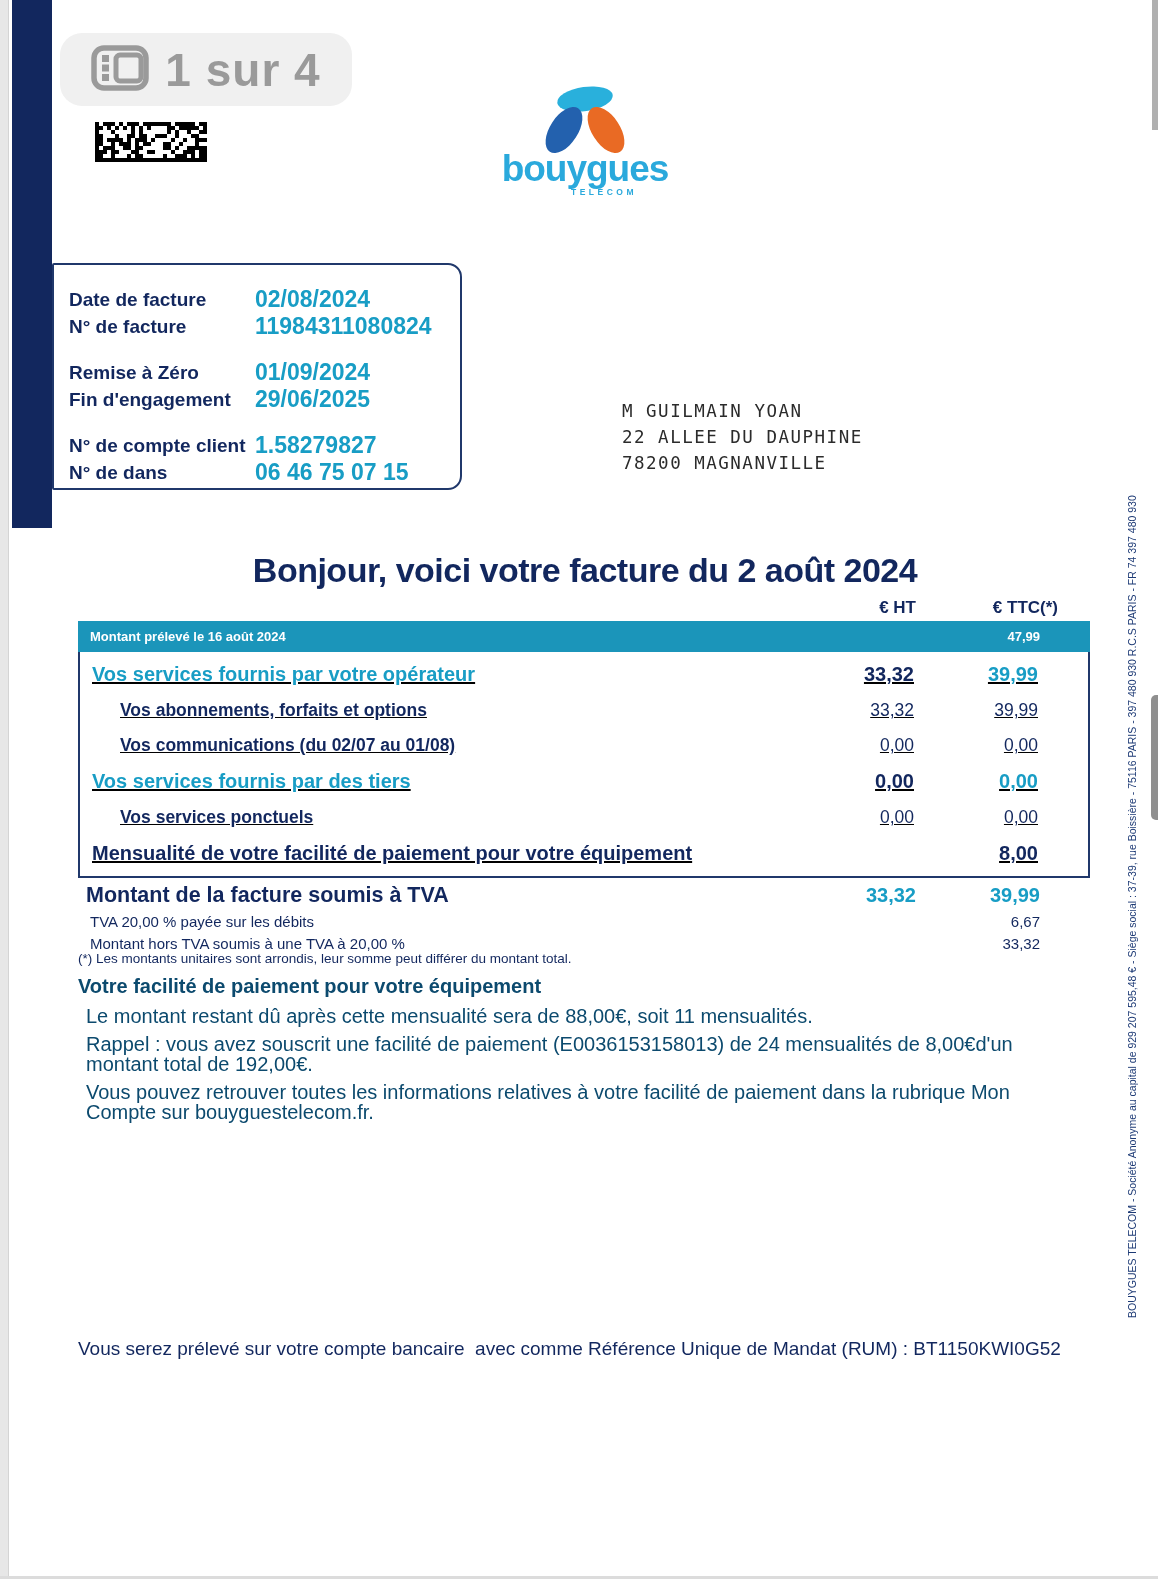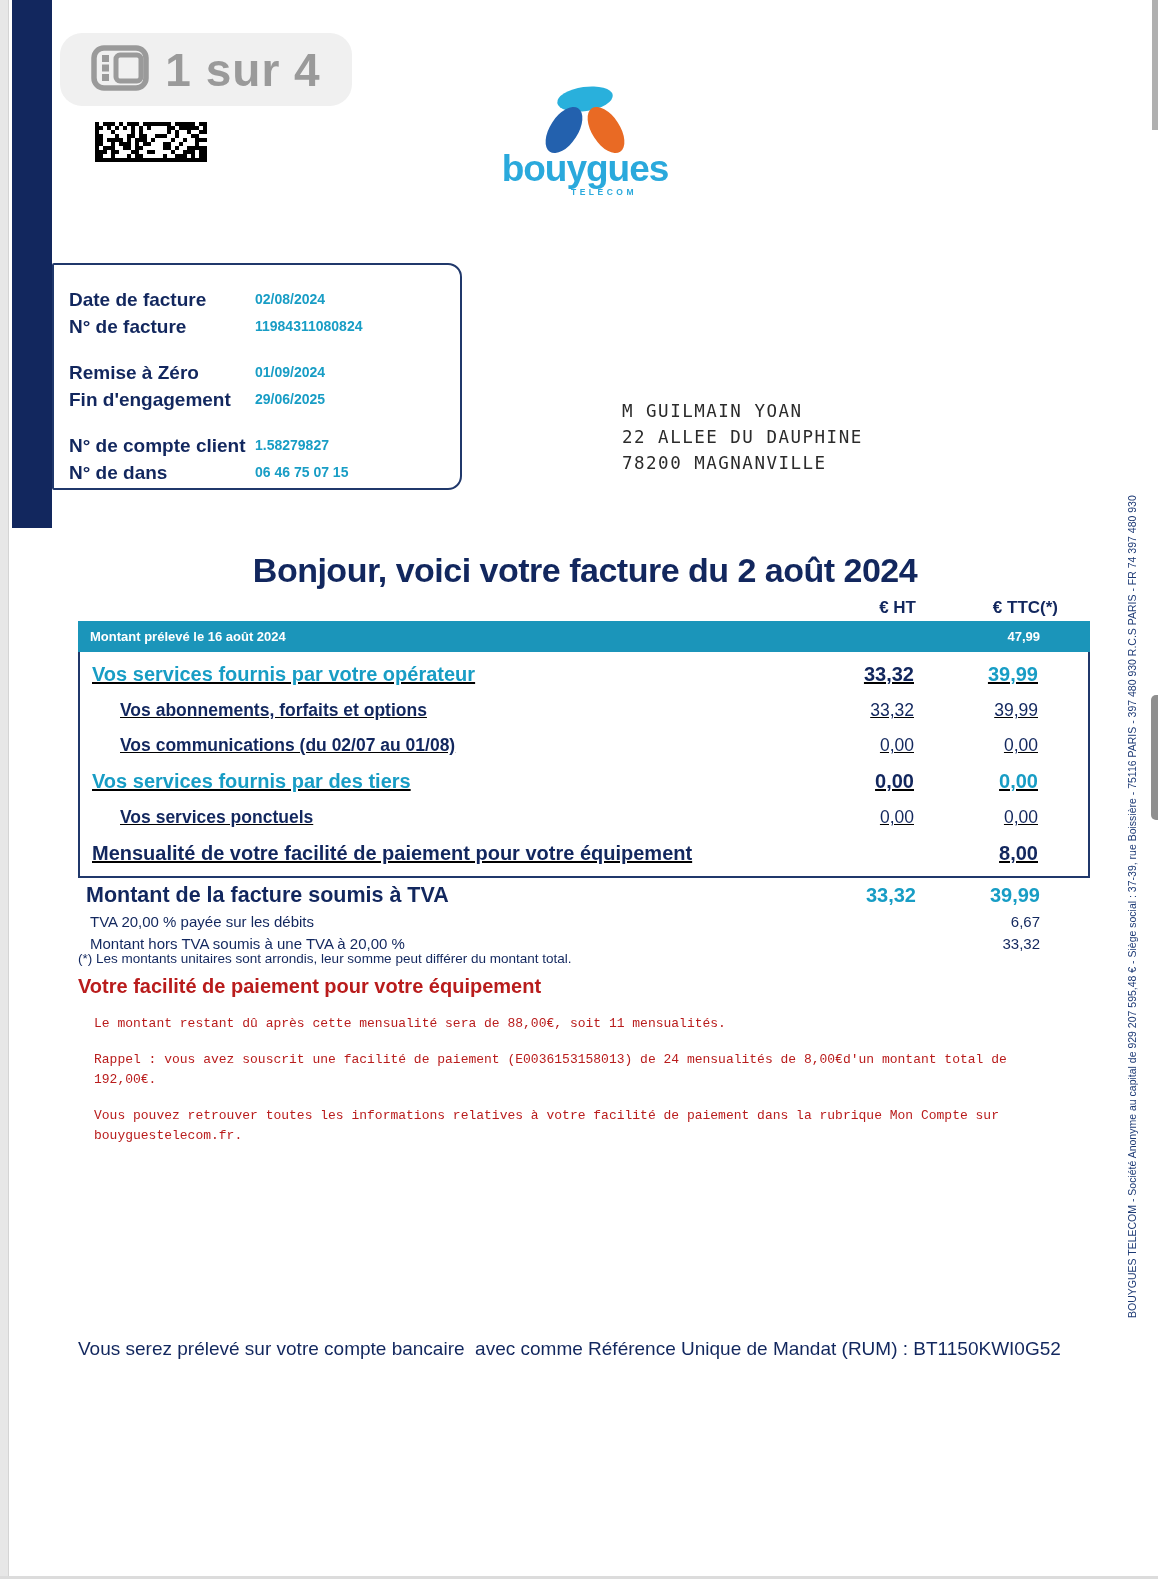--- a/index.html
+++ b/index.html
@@ -21,21 +21,21 @@
   .petal-top{left:557px;top:87px;width:56px;height:24px;background:#29b0dc;transform:rotate(-8deg);}
   .petal-left{left:550px;top:104px;width:28px;height:52px;background:#2361ae;transform:rotate(33deg);}
   .petal-right{left:592px;top:104px;width:28px;height:52px;background:#e96a24;transform:rotate(-33deg);}
   .brand{position:absolute;left:500px;top:148px;width:170px;text-align:center;font-size:37px;font-weight:bold;color:#2aa9dc;letter-spacing:-1px;}
   .brand-sub{position:absolute;left:560px;top:187px;width:88px;text-align:center;font-size:8.5px;font-weight:bold;letter-spacing:3.5px;color:#2aa9dc;}
   
   .info-box{position:absolute;left:52px;top:263px;width:410px;height:227px;border:2px solid #20386b;
             border-radius:2px 14px 14px 2px;box-sizing:border-box;padding:21px 0 0 15px;background:#fff;}
   .info-row{display:flex;line-height:27px;}
   .info-row .lbl{width:186px;font-weight:bold;color:#12275e;font-size:19px;}
-  .info-row .val{color:#189dc5;font-weight:bold;font-size:14px;}
+  .info-row .val{color:#189dc5;font-weight:bold;font-size:23px;}
   .gap{margin-top:19px;}
   
   .recipient{position:absolute;left:622px;top:398px;font-family:"DejaVu Sans Mono","Liberation Mono",monospace;
              font-size:17.5px;line-height:26px;letter-spacing:1.5px;color:#2b2b2b;}
   
   .title{position:absolute;left:6px;top:551px;width:1158px;text-align:center;font-size:34px;font-weight:800;
          color:#12275e;letter-spacing:-0.5px;}
   .hdr{position:absolute;top:598px;font-size:17px;font-weight:bold;color:#12275e;text-align:right;}
   .hdr-ht{left:700px;width:216px;}
   .hdr-ttc{left:850px;width:208px;}
@@ -59,23 +59,23 @@
   .r-bold .lab{color:#12275e;font-weight:bold;font-size:20px;}
   .r-bold .ht,.r-bold .ttc{color:#12275e;font-weight:bold;font-size:20px;}
   .tva-total{position:absolute;left:78px;top:878px;width:1012px;height:34px;box-sizing:border-box;
              padding:0 50px 0 8px;display:flex;align-items:center;}
   .tva-total .lab{flex:1;color:#12275e;font-weight:bold;font-size:21.5px;}
   .tva-total .ht,.tva-total .ttc{color:#189dc5;font-weight:bold;font-size:20px;}
   .tva-detail{position:absolute;left:78px;width:1012px;box-sizing:border-box;padding:0 50px 0 12px;
               display:flex;align-items:center;color:#12275e;font-size:15px;}
   .tva-detail .lab{flex:1;}
   .footnote{position:absolute;left:78px;top:951px;color:#12275e;font-size:13.5px;}
-  .facility{position:absolute;left:78px;top:975px;width:1012px;color:#b91c1c;}
+  .facility{position:absolute;left:78px;top:975px;width:1012px;color:#0c4a6e;}
   .facility h2{margin:0 0 4px 0;font-size:20px;font-weight:800;}
-  .facility p{margin:16px;font-size:13px;line-height:20px;font-family:Liberation Mono, monospace;}
+  .facility p{margin:8px;font-size:20px;line-height:20px;}
   .mandate{position:absolute;left:78px;top:1338px;color:#12275e;font-size:19px;white-space:pre-wrap;}
   .legal{position:absolute;left:1126px;top:733px;height:585px;writing-mode:vertical-rl;transform:rotate(180deg);
          font-size:10.5px;color:#1d3a75;white-space:nowrap;}
 </style>
 </head>
 <body>
 
 <div class="page">
 
   <div class="edge-left"></div>

